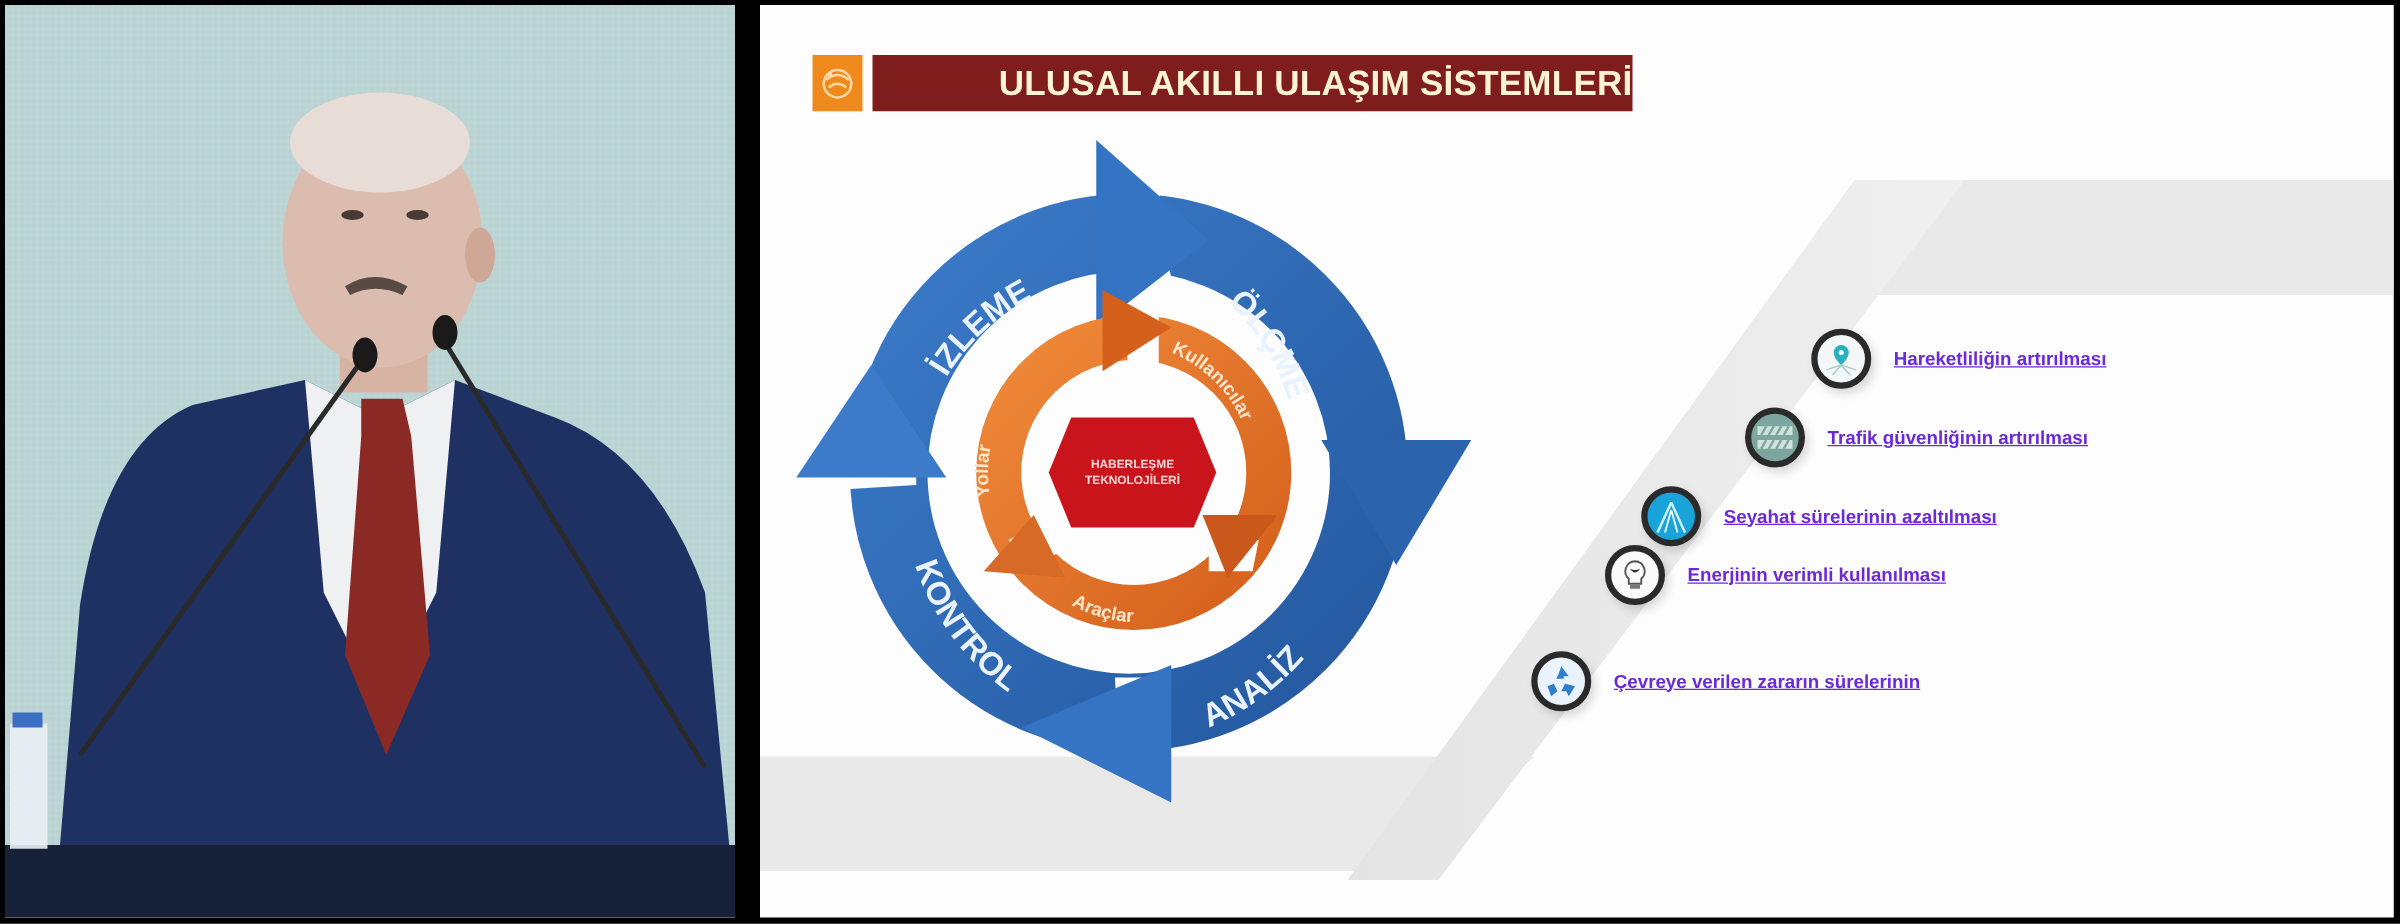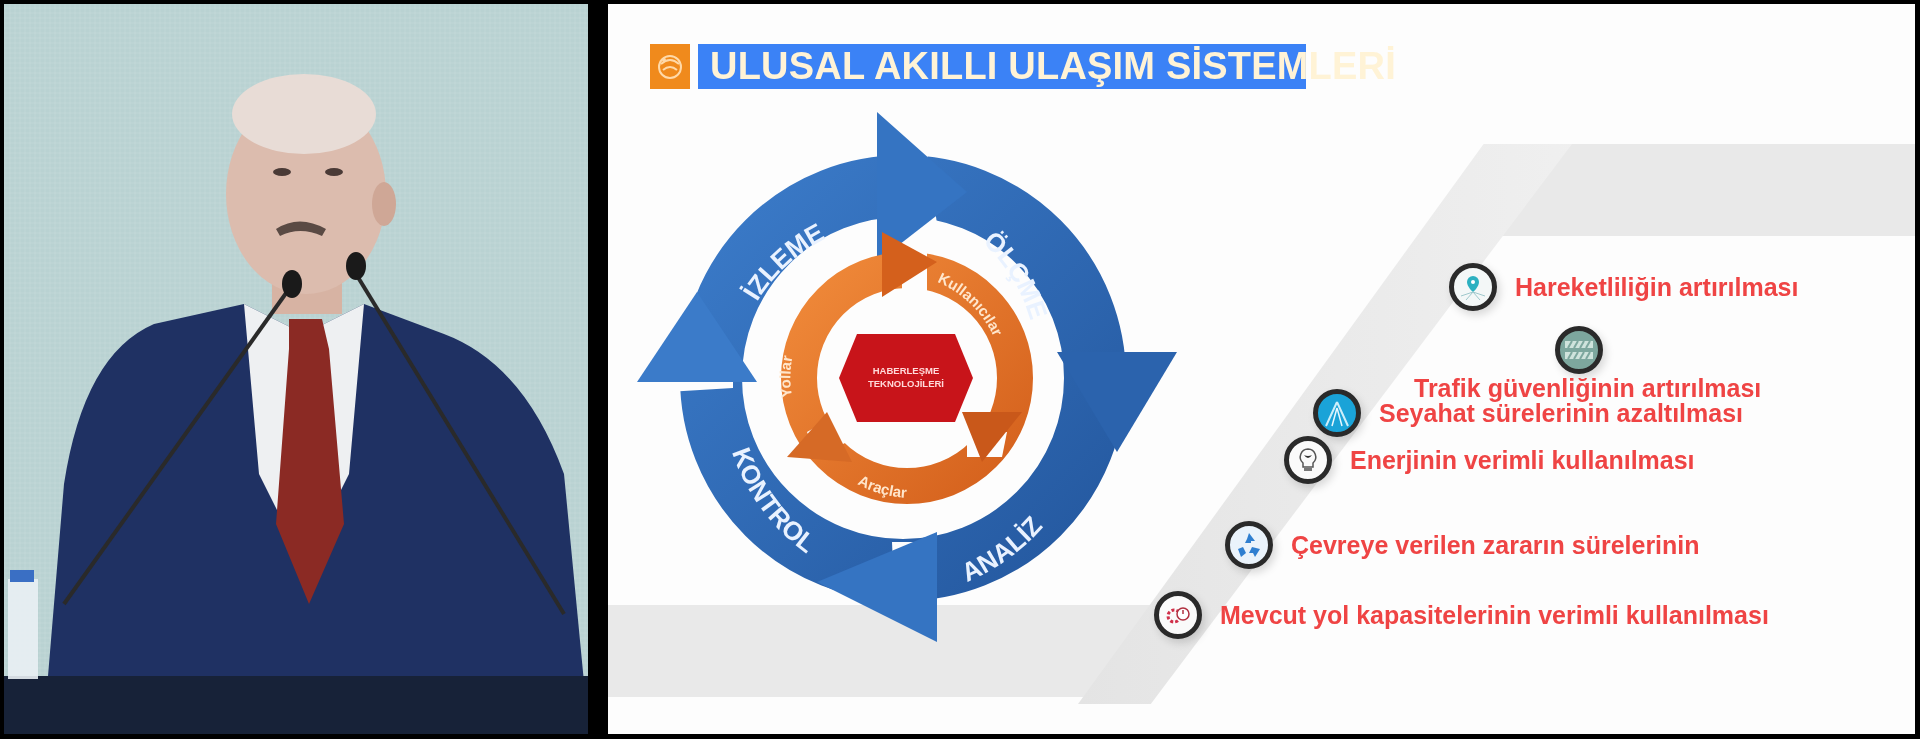--- a/index.html
+++ b/index.html
@@ -9,27 +9,27 @@
   .video { position:absolute; left:4px; top:4px; width:584px; height:730px; overflow:hidden;
     background: repeating-linear-gradient(0deg, rgba(255,255,255,0.05) 0 2px, transparent 2px 5px),
                 repeating-linear-gradient(90deg, rgba(255,255,255,0.05) 0 2px, transparent 2px 5px),
                 #b9d2d2; }
   .video svg { position:absolute; left:0; top:0; }
 
   
   .slide { position:absolute; left:608px; top:4px; width:1307px; height:730px; background:#fdfdfd; overflow:hidden; }
   .band { position:absolute; background:#e9e9e9; }
   .title-logo { position:absolute; left:42px; top:40px; width:40px; height:45px; background:#f08a1c; display:flex; align-items:center; justify-content:center; }
-  .title-bar { position:absolute; left:90px; top:40px; height:45px; width:608px; background:#3b82f6; color:#fff3d6; font-weight:bold; font-size:38px; line-height:45px; padding-left:12px; box-sizing:border-box; letter-spacing:0.2px; white-space:nowrap;text-align:right; }
+  .title-bar { position:absolute; left:90px; top:40px; height:45px; width:608px; background:#7f1d1d; color:#fff3d6; font-weight:bold; font-size:28px; line-height:45px; padding-left:12px; box-sizing:border-box; letter-spacing:0.2px; white-space:nowrap;text-align:right; }
 
   .cycle { position:absolute; left:29px; top:108px; }
 
   .goal { position:absolute; display:flex; align-items:center; }
   .goal .icon { width:48px; height:48px; border-radius:50%; border:5px solid #2a2a2a; background:#f3f7f7; box-sizing:border-box; display:flex; align-items:center; justify-content:center; box-shadow: 3px 4px 8px rgba(0,0,0,0.15); }
-  .goal .label { margin-left:18px; font-weight:bold; font-size:25px; color:#ef4444; white-space:nowrap; }
+  .goal .label { margin-left:18px; font-weight:bold; font-size:15px; color:#6d28d9; white-space:nowrap;text-decoration:underline; }
 </style>
 </head>
 <body>
 
 <div class="video">
   <svg width="584" height="730" viewBox="0 0 584 730">
 
     <path d="M40 720 L60 480 Q80 350 150 320 L240 300 L300 330 L360 300 L440 330 Q520 360 560 470 L584 720 Z" fill="#1f3163"></path>
 
     <path d="M240 300 L300 330 L360 300 L345 470 L300 560 L255 470 Z" fill="#eef0f2"></path>
@@ -141,21 +141,21 @@
   <div class="goal" style="left:841px; top:259px;">
     <span class="icon">
       <svg width="30" height="30" viewBox="0 0 30 30">
           <path d="M15 4 a6 6 0 0 1 6 6 c0 5-6 10-6 10 s-6-5-6-10 a6 6 0 0 1 6-6z" fill="#2bb0c0"></path>
           <circle cx="15" cy="10" r="2" fill="#fff"></circle>
           <path d="M3 24 L15 20 L27 24 M8 28 L15 20 L22 28" stroke="#9fc8cc" stroke-width="1" fill="none"></path>
         </svg>
     </span>
     <span class="label">Hareketliliğin artırılması</span>
   </div>
-  <div class="goal" style="left:788px; top:322px;flex-direction:column;">
+  <div class="goal" style="left:788px; top:322px;">
     <span class="icon" style="background:#7da79e;">
       <svg width="34" height="34" viewBox="0 0 34 34">
           <rect x="3" y="8" width="28" height="7" fill="#cfe3dc"></rect>
           <rect x="3" y="19" width="28" height="7" fill="#cfe3dc"></rect>
           <path d="M6 15 L10 8 M12 15 L16 8 M18 15 L22 8 M24 15 L28 8 M6 26 L10 19 M12 26 L16 19 M18 26 L22 19 M24 26 L28 19" stroke="#7da79e" stroke-width="2"></path>
         </svg>
     </span>
     <span class="label">Trafik güvenliğinin artırılması</span>
   </div>
   <div class="goal" style="left:705px; top:385px;">
@@ -180,23 +180,13 @@
   <div class="goal" style="left:617px; top:517px;">
     <span class="icon" style="background:#eaf3fb;">
       <svg width="32" height="32" viewBox="0 0 32 32">
           <path d="M16 4 L22 12 L18 12 L18 14 L12 14 L14 10 Z" fill="#2f7fd0"></path>
           <path d="M27 20 L22 28 L20 24 L16 24 L19 18 Z" fill="#2f7fd0"></path>
           <path d="M5 20 L10 18 L13 24 L8 28 Z" fill="#2f7fd0"></path>
         </svg>
     </span>
     <span class="label">Çevreye verilen zararın sürelerinin</span>
   </div>
-  <div class="goal" style="left:546px; top:587px;">
-    <span class="icon" style="background:#fafafa;">
-      <svg width="32" height="32" viewBox="0 0 32 32">
-          <circle cx="12" cy="17" r="6" fill="none" stroke="#d0304a" stroke-width="3" stroke-dasharray="3 2"></circle>
-          <circle cx="21" cy="15" r="6" fill="#fff" stroke="#b03040" stroke-width="1.5"></circle>
-          <line x1="21" y1="15" x2="21" y2="11" stroke="#b03040" stroke-width="1.5"></line>
-        </svg>
-    </span>
-    <span class="label">Mevcut yol kapasitelerinin verimli kullanılması</span>
-  </div>
 </div>
 
 </body></html>

